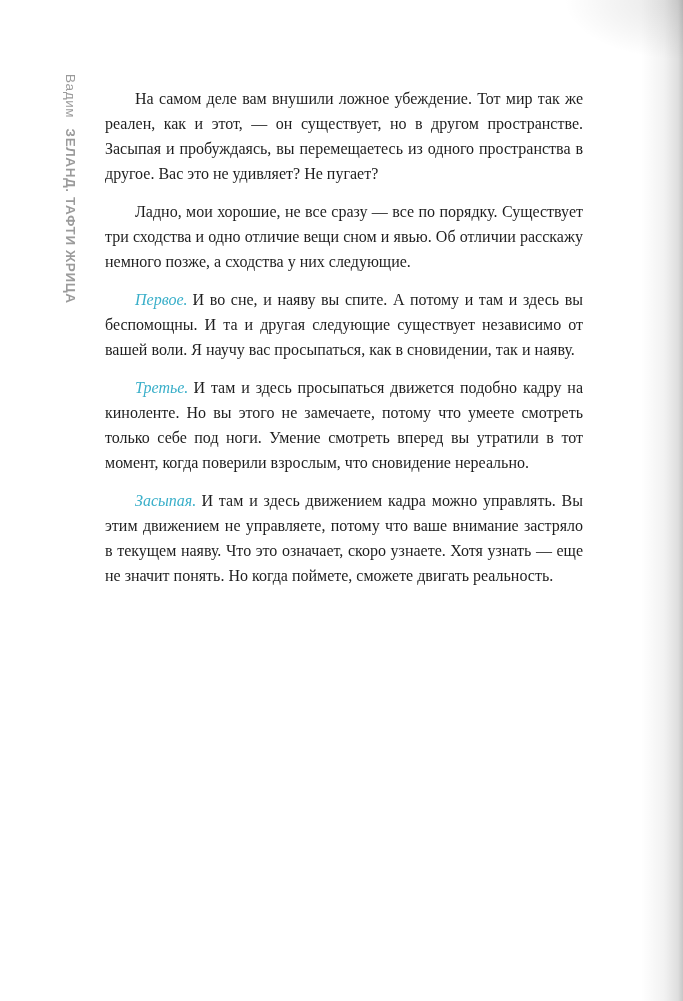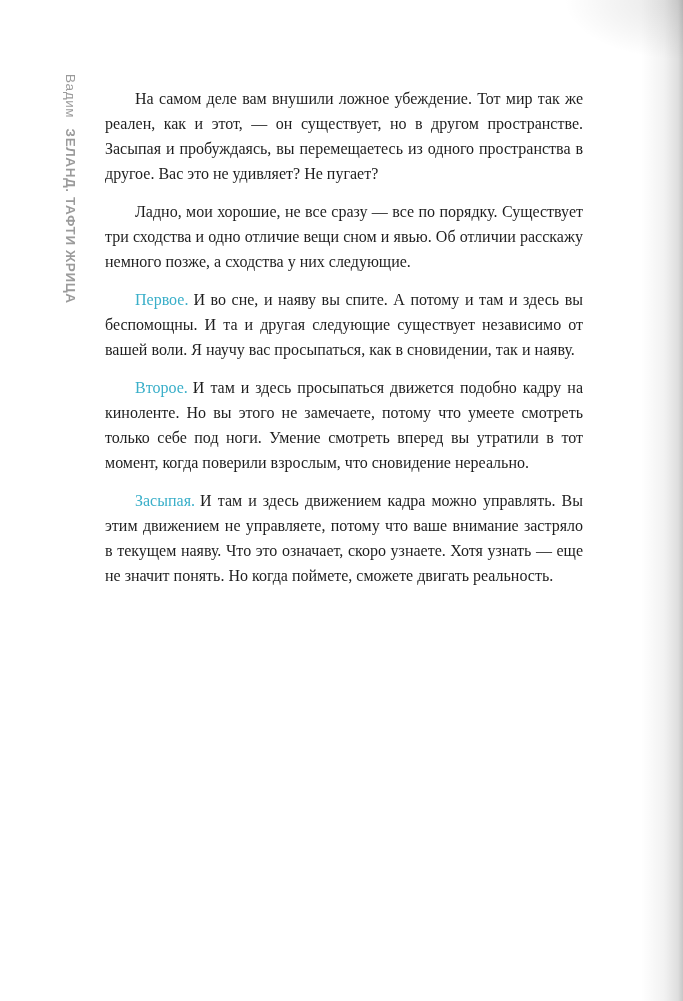--- a/index.html
+++ b/index.html
@@ -71,20 +71,21 @@
     font-size: 16px;
     line-height: 25px;
     text-align: justify;
   }
   .para {
     margin: 0 0 13px 0;
     text-indent: 30px;
   }
   .lead {
     color: var(--accent, #3aafc9);
+    font-style: italic;
   }
   .lead:not(:empty) {
     margin-right: 0.32em;
   }
 </style>
 </head>
 <body>
 
 <div class="page">
 
@@ -95,21 +96,21 @@
 
   <div class="text-block">
 
     <p class="para"><span class="lead"></span><span>На самом деле вам внушили ложное убеждение. Тот мир так же реален, как и этот, — он существует, но в другом пространстве. Засыпая и пробуждаясь, вы перемещаетесь из одного пространства в другое. Вас это не удивляет? Не пугает?</span></p>
 
 
     <p class="para"><span class="lead"></span><span>Ладно, мои хорошие, не все сразу — все по порядку. Существует три сходства и одно отличие вещи сном и явью. Об отличии расскажу немного позже, а сходства у них следующие.</span></p>
 
     <p class="para"><span class="lead">Первое.</span><span>И во сне, и наяву вы спите. А потому и там и здесь вы беспомощны. И та и другая следующие существует независимо от вашей воли. Я научу вас просыпаться, как в сновидении, так и наяву.</span></p>
 
-    <p class="para"><span class="lead">Второе.</span><span>И там и здесь просыпаться движется подобно кадру на киноленте. Но вы этого не замечаете, потому что умеете смотреть только себе под ноги. Умение смотреть вперед вы утратили в тот момент, когда поверили взрослым, что сновидение нереально.</span></p>
+    <p class="para"><span class="lead">Третье.</span><span>И там и здесь просыпаться движется подобно кадру на киноленте. Но вы этого не замечаете, потому что умеете смотреть только себе под ноги. Умение смотреть вперед вы утратили в тот момент, когда поверили взрослым, что сновидение нереально.</span></p>
 
     <p class="para"><span class="lead">Засыпая.</span><span>И там и здесь движением кадра можно управлять. Вы этим движением не управляете, потому что ваше внимание застряло в текущем наяву. Что это означает, скоро узнаете. Хотя узнать — еще не значит понять. Но когда поймете, сможете двигать реальность.</span></p>
 
   </div>
 
   <div class="corner-shadow"></div>
   <div class="edge-shadow"></div>
 
 </div>
 

